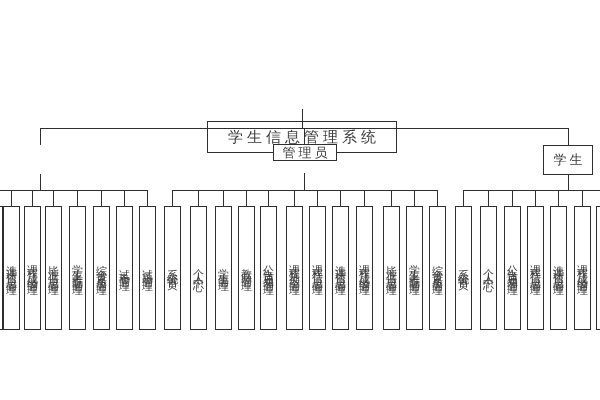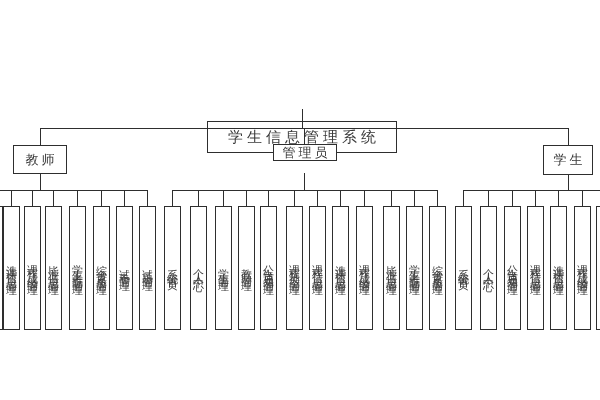--- a/index.html
+++ b/index.html
@@ -49,23 +49,20 @@
 </style>
 </head>
 <body>
 
 <div class="stage" id="stage">
 
   <div class="node title-node" id="title-box" style="left:207px; top:77px; width:190px; height:32px;margin-top:44px;">
     <span>学生信息管理系统</span>
   </div>
 
-  <div class="node role-node" style="left:13px; top:145px; width:54px; height:29px;">
-    <span>教师</span>
-  </div>
   <div class="node role-node" style="left:273px; top:144px; width:64px; height:17px;">
     <span>管理员</span>
   </div>
   <div class="node role-node" style="left:543px; top:145px; width:50px; height:30px;">
     <span>学生</span>
   </div>
 
   <div class="node child-node" style="left:-14px; top:206px; width:17px; height:124px;"></div>
   <div class="node child-node" style="left:596px; top:206px; width:17px; height:124px;"></div>
 

